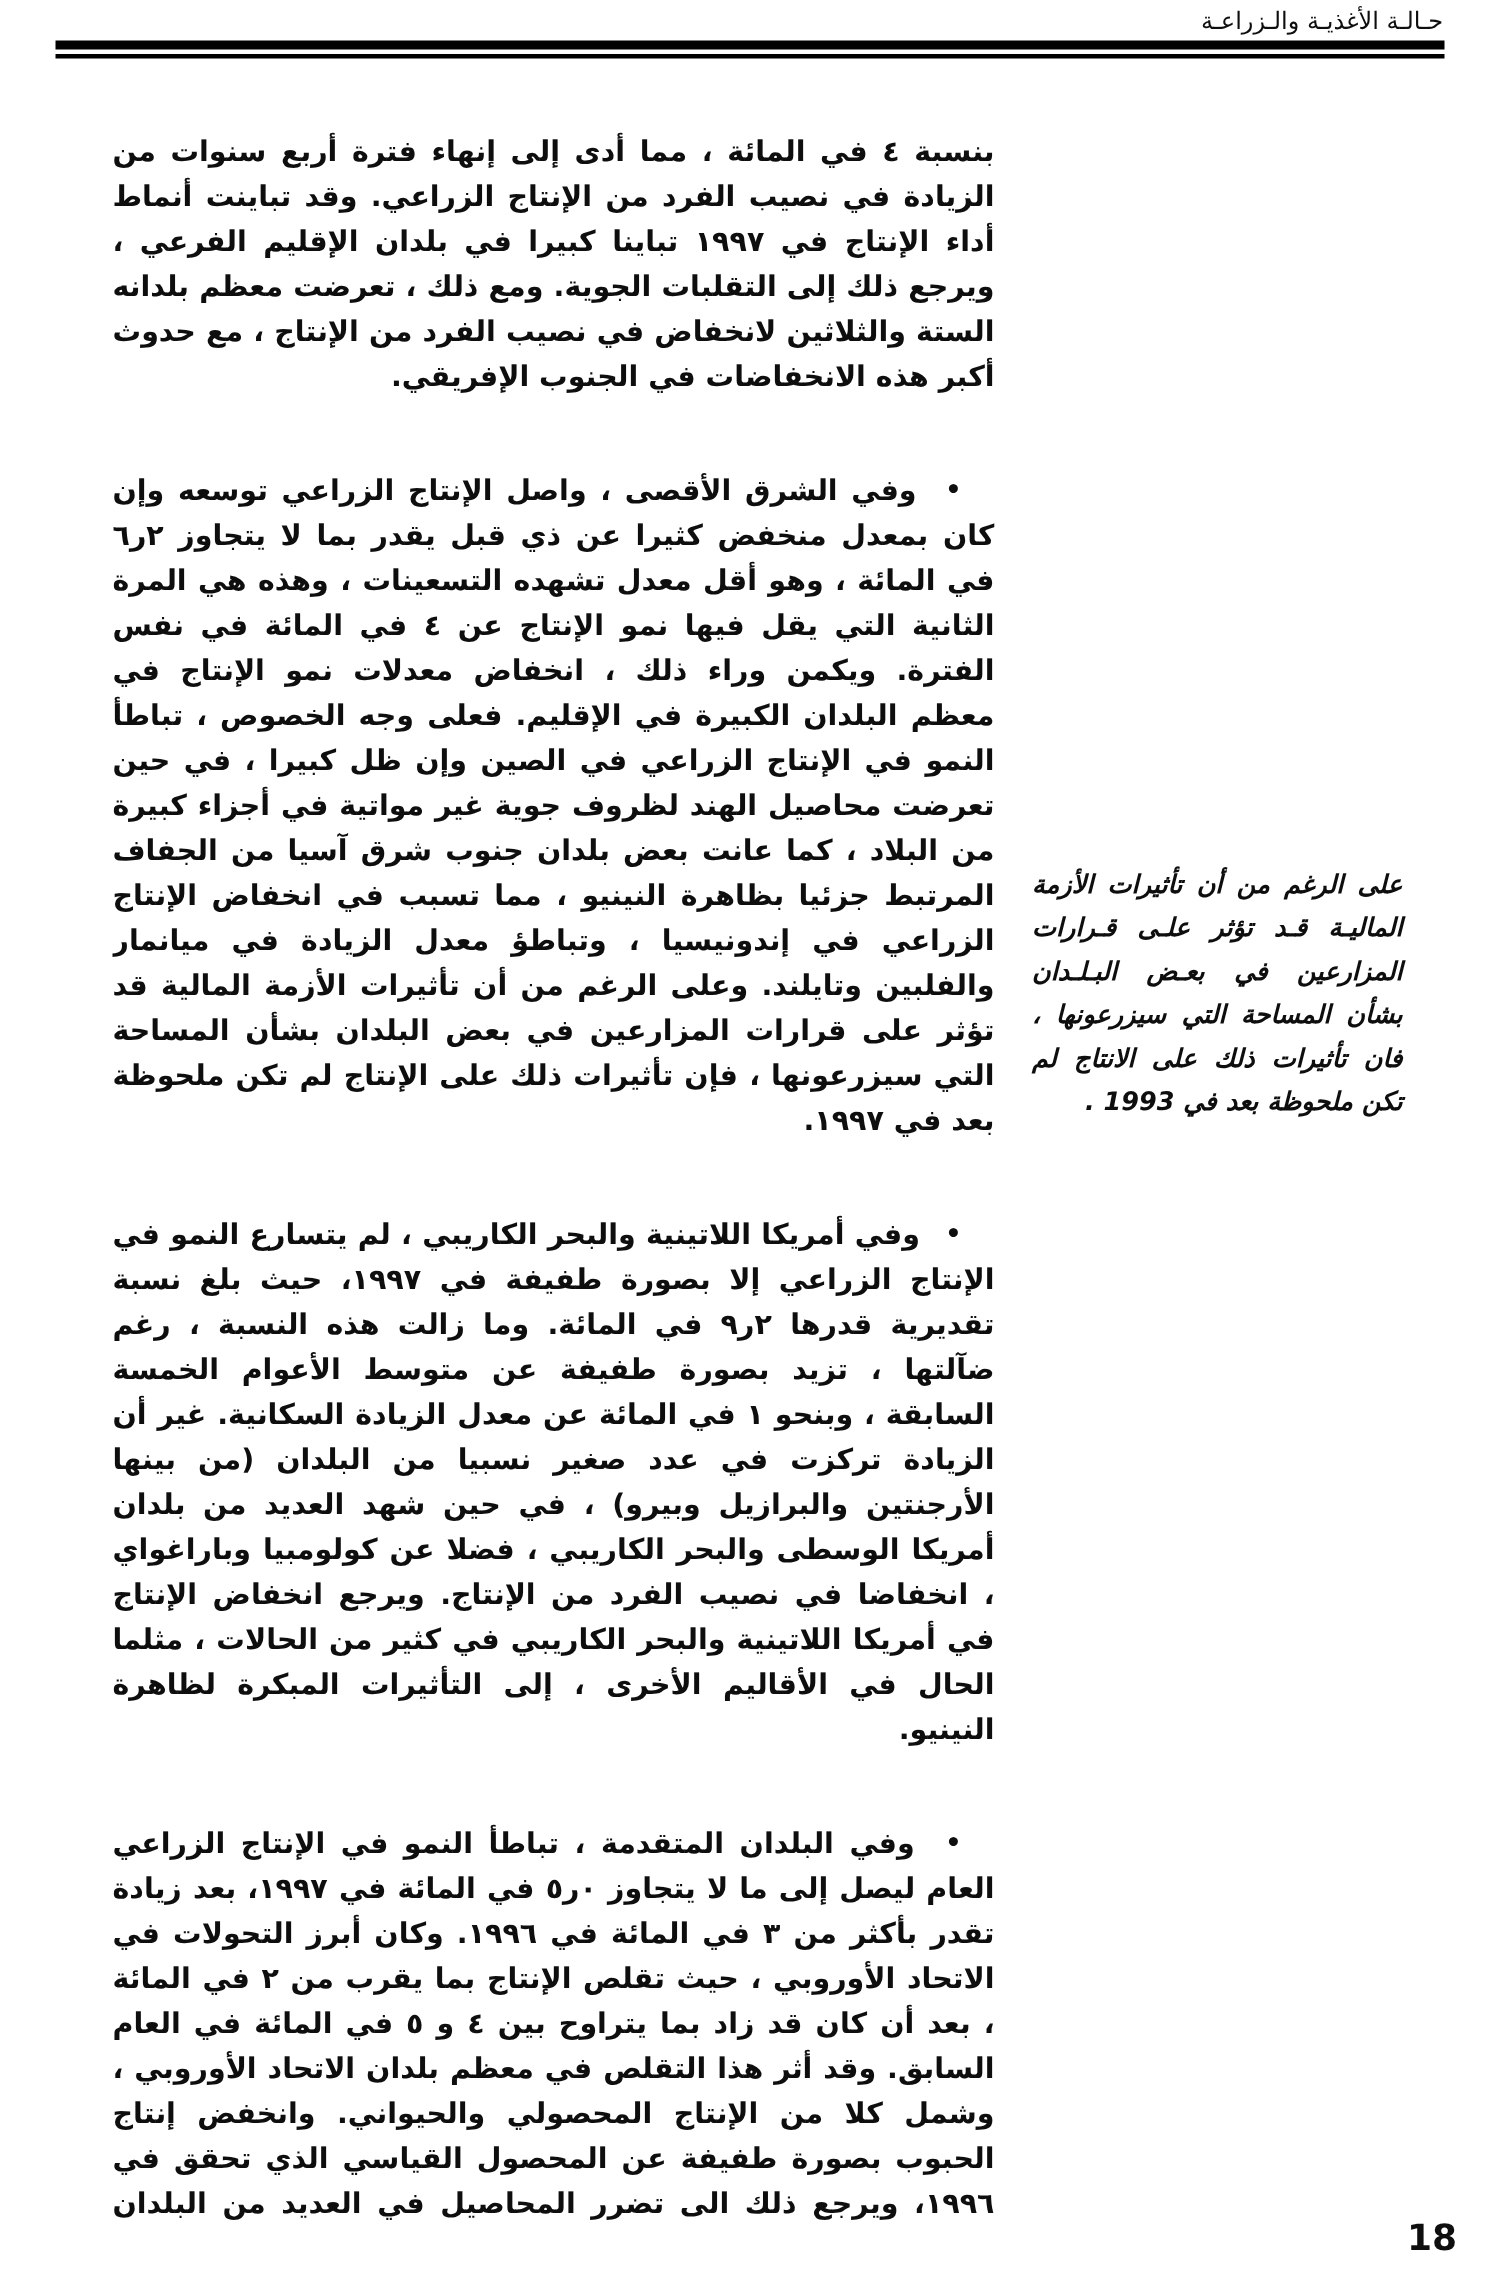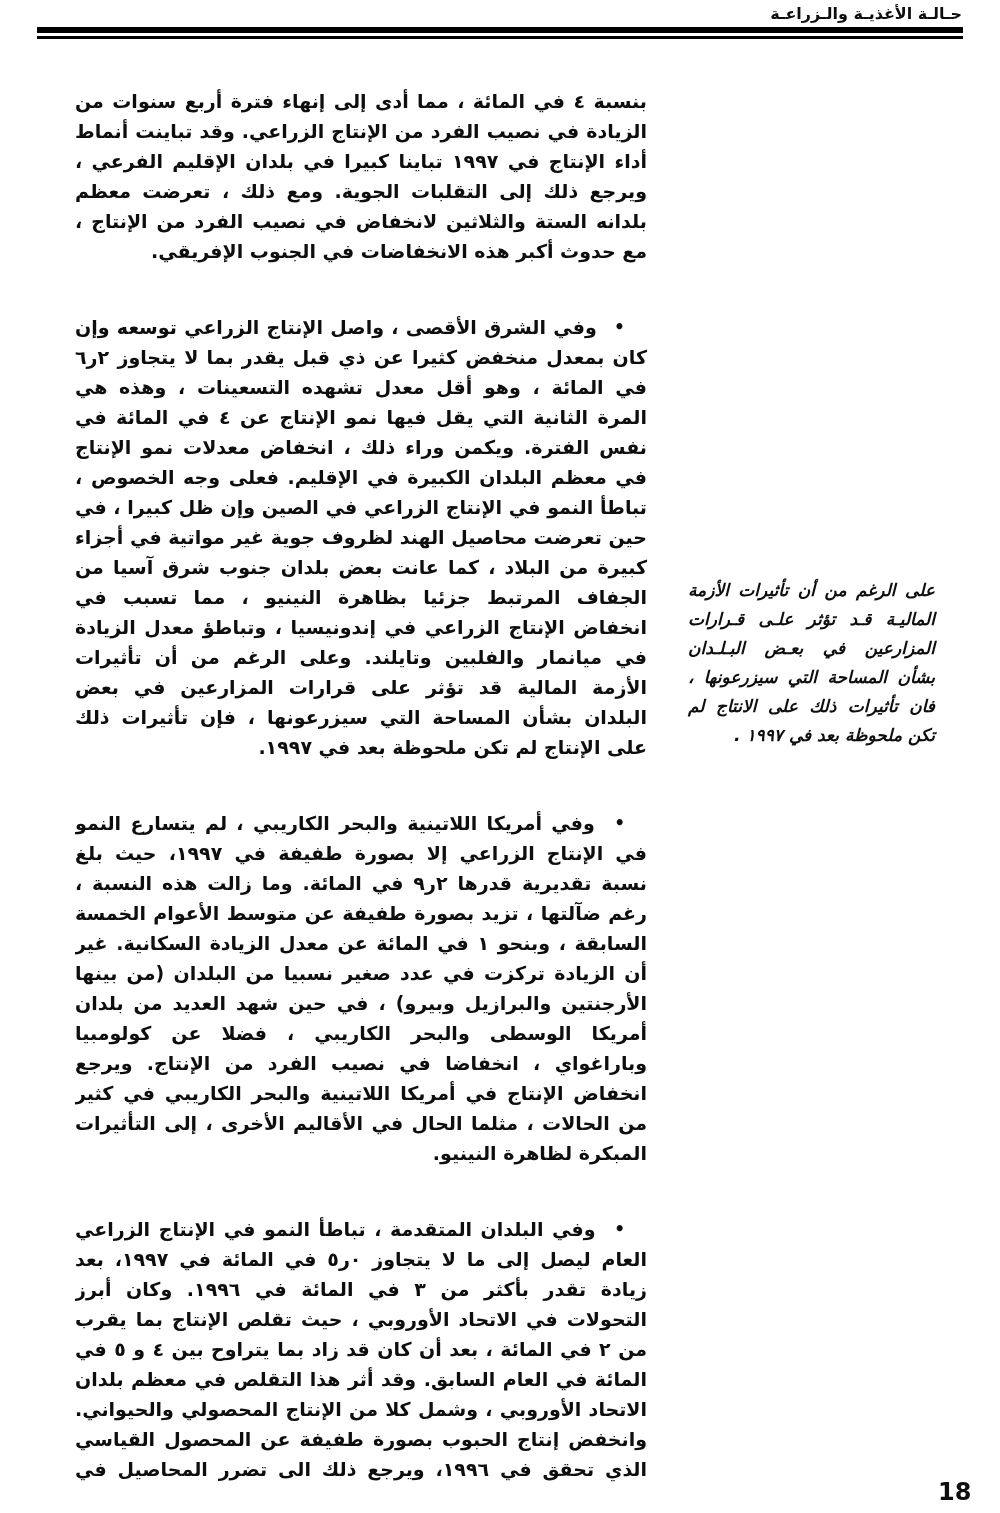--- a/index.html
+++ b/index.html
@@ -15,21 +15,21 @@
     overflow: hidden;
     direction: rtl;
     color: #0e0e0e;
     font-family: "DejaVu Sans", sans-serif;
   }
   .header-title {
     position: absolute;
     top: 4px;
     right: 38px;
     font-size: 16px;
-    font-weight: bold;
+    font-weight: normal;
     white-space: nowrap;
   }
   .header-rule {
     position: absolute;
     top: 27px;
     right: 37px;
     left: 37px;
     height: 6px;
     background: #000;
   }
@@ -48,21 +48,21 @@
     width: 588px;
     height: 1398px;
     overflow: hidden;
     font-size: 19px;
     font-weight: bold;
     line-height: 30px;
     text-align: justify;
     direction: rtl;
   }
   .para {
-    margin: 0 16px 46px 0;
+    margin: 0 0 46px 0;
   }
   .para.bulleted {
     text-indent: 22px;
   }
   .bullet {
     display: inline-block;
     text-indent: 0;
     margin-left: 10px;
     font-size: 17px;
     vertical-align: 1px;
@@ -126,17 +126,17 @@
       <span>وفي أمريكا اللاتينية والبحر الكاريبي ، لم يتسارع النمو في الإنتاج الزراعي إلا بصورة طفيفة في ١٩٩٧، حيث بلغ نسبة تقديرية قدرها ٢ر٩ في المائة. وما زالت هذه النسبة ، رغم ضآلتها ، تزيد بصورة طفيفة عن متوسط الأعوام الخمسة السابقة ، وبنحو ١ في المائة عن معدل الزيادة السكانية. غير أن الزيادة تركزت في عدد صغير نسبيا من البلدان (من بينها الأرجنتين والبرازيل وبيرو) ، في حين شهد العديد من بلدان أمريكا الوسطى والبحر الكاريبي ، فضلا عن كولومبيا وباراغواي ، انخفاضا في نصيب الفرد من الإنتاج. ويرجع انخفاض الإنتاج في أمريكا اللاتينية والبحر الكاريبي في كثير من الحالات ، مثلما الحال في الأقاليم الأخرى ، إلى التأثيرات المبكرة لظاهرة النينيو.</span>
     </div>
 
     <div class="para bulleted">
       <span class="bullet">•</span>
       <span>وفي البلدان المتقدمة ، تباطأ النمو في الإنتاج الزراعي العام ليصل إلى ما لا يتجاوز ٠ر٥ في المائة في ١٩٩٧، بعد زيادة تقدر بأكثر من ٣ في المائة في ١٩٩٦. وكان أبرز التحولات في الاتحاد الأوروبي ، حيث تقلص الإنتاج بما يقرب من ٢ في المائة ، بعد أن كان قد زاد بما يتراوح بين ٤ و ٥ في المائة في العام السابق. وقد أثر هذا التقلص في معظم بلدان الاتحاد الأوروبي ، وشمل كلا من الإنتاج المحصولي والحيواني. وانخفض إنتاج الحبوب بصورة طفيفة عن المحصول القياسي الذي تحقق في ١٩٩٦، ويرجع ذلك الى تضرر المحاصيل في العديد من البلدان بسبب تأخر الأمطار.</span>
     </div>
 
   </div>
 
-  <div class="margin-note">على الرغم من أن تأثيرات الأزمة الماليـة قـد تؤثر علـى قـرارات المزارعين في بعـض البـلـدان بشأن المساحة التي سيزرعونها ، فان تأثيرات ذلك على الانتاج لم تكن ملحوظة بعد في ١٩٩٧ .</div>
+  <div class="margin-note">على الرغم من أن تأثيرات الأزمة الماليـة قـد تؤثر علـى قـرارات المزارعين في بعـض البـلـدان بشأن المساحة التي سيزرعونها ، فان تأثيرات ذلك على الانتاج لم تكن ملحوظة بعد في 1993 .</div>
 
   <div class="page-number">18</div>
 
 </div>
 
 </body></html>

